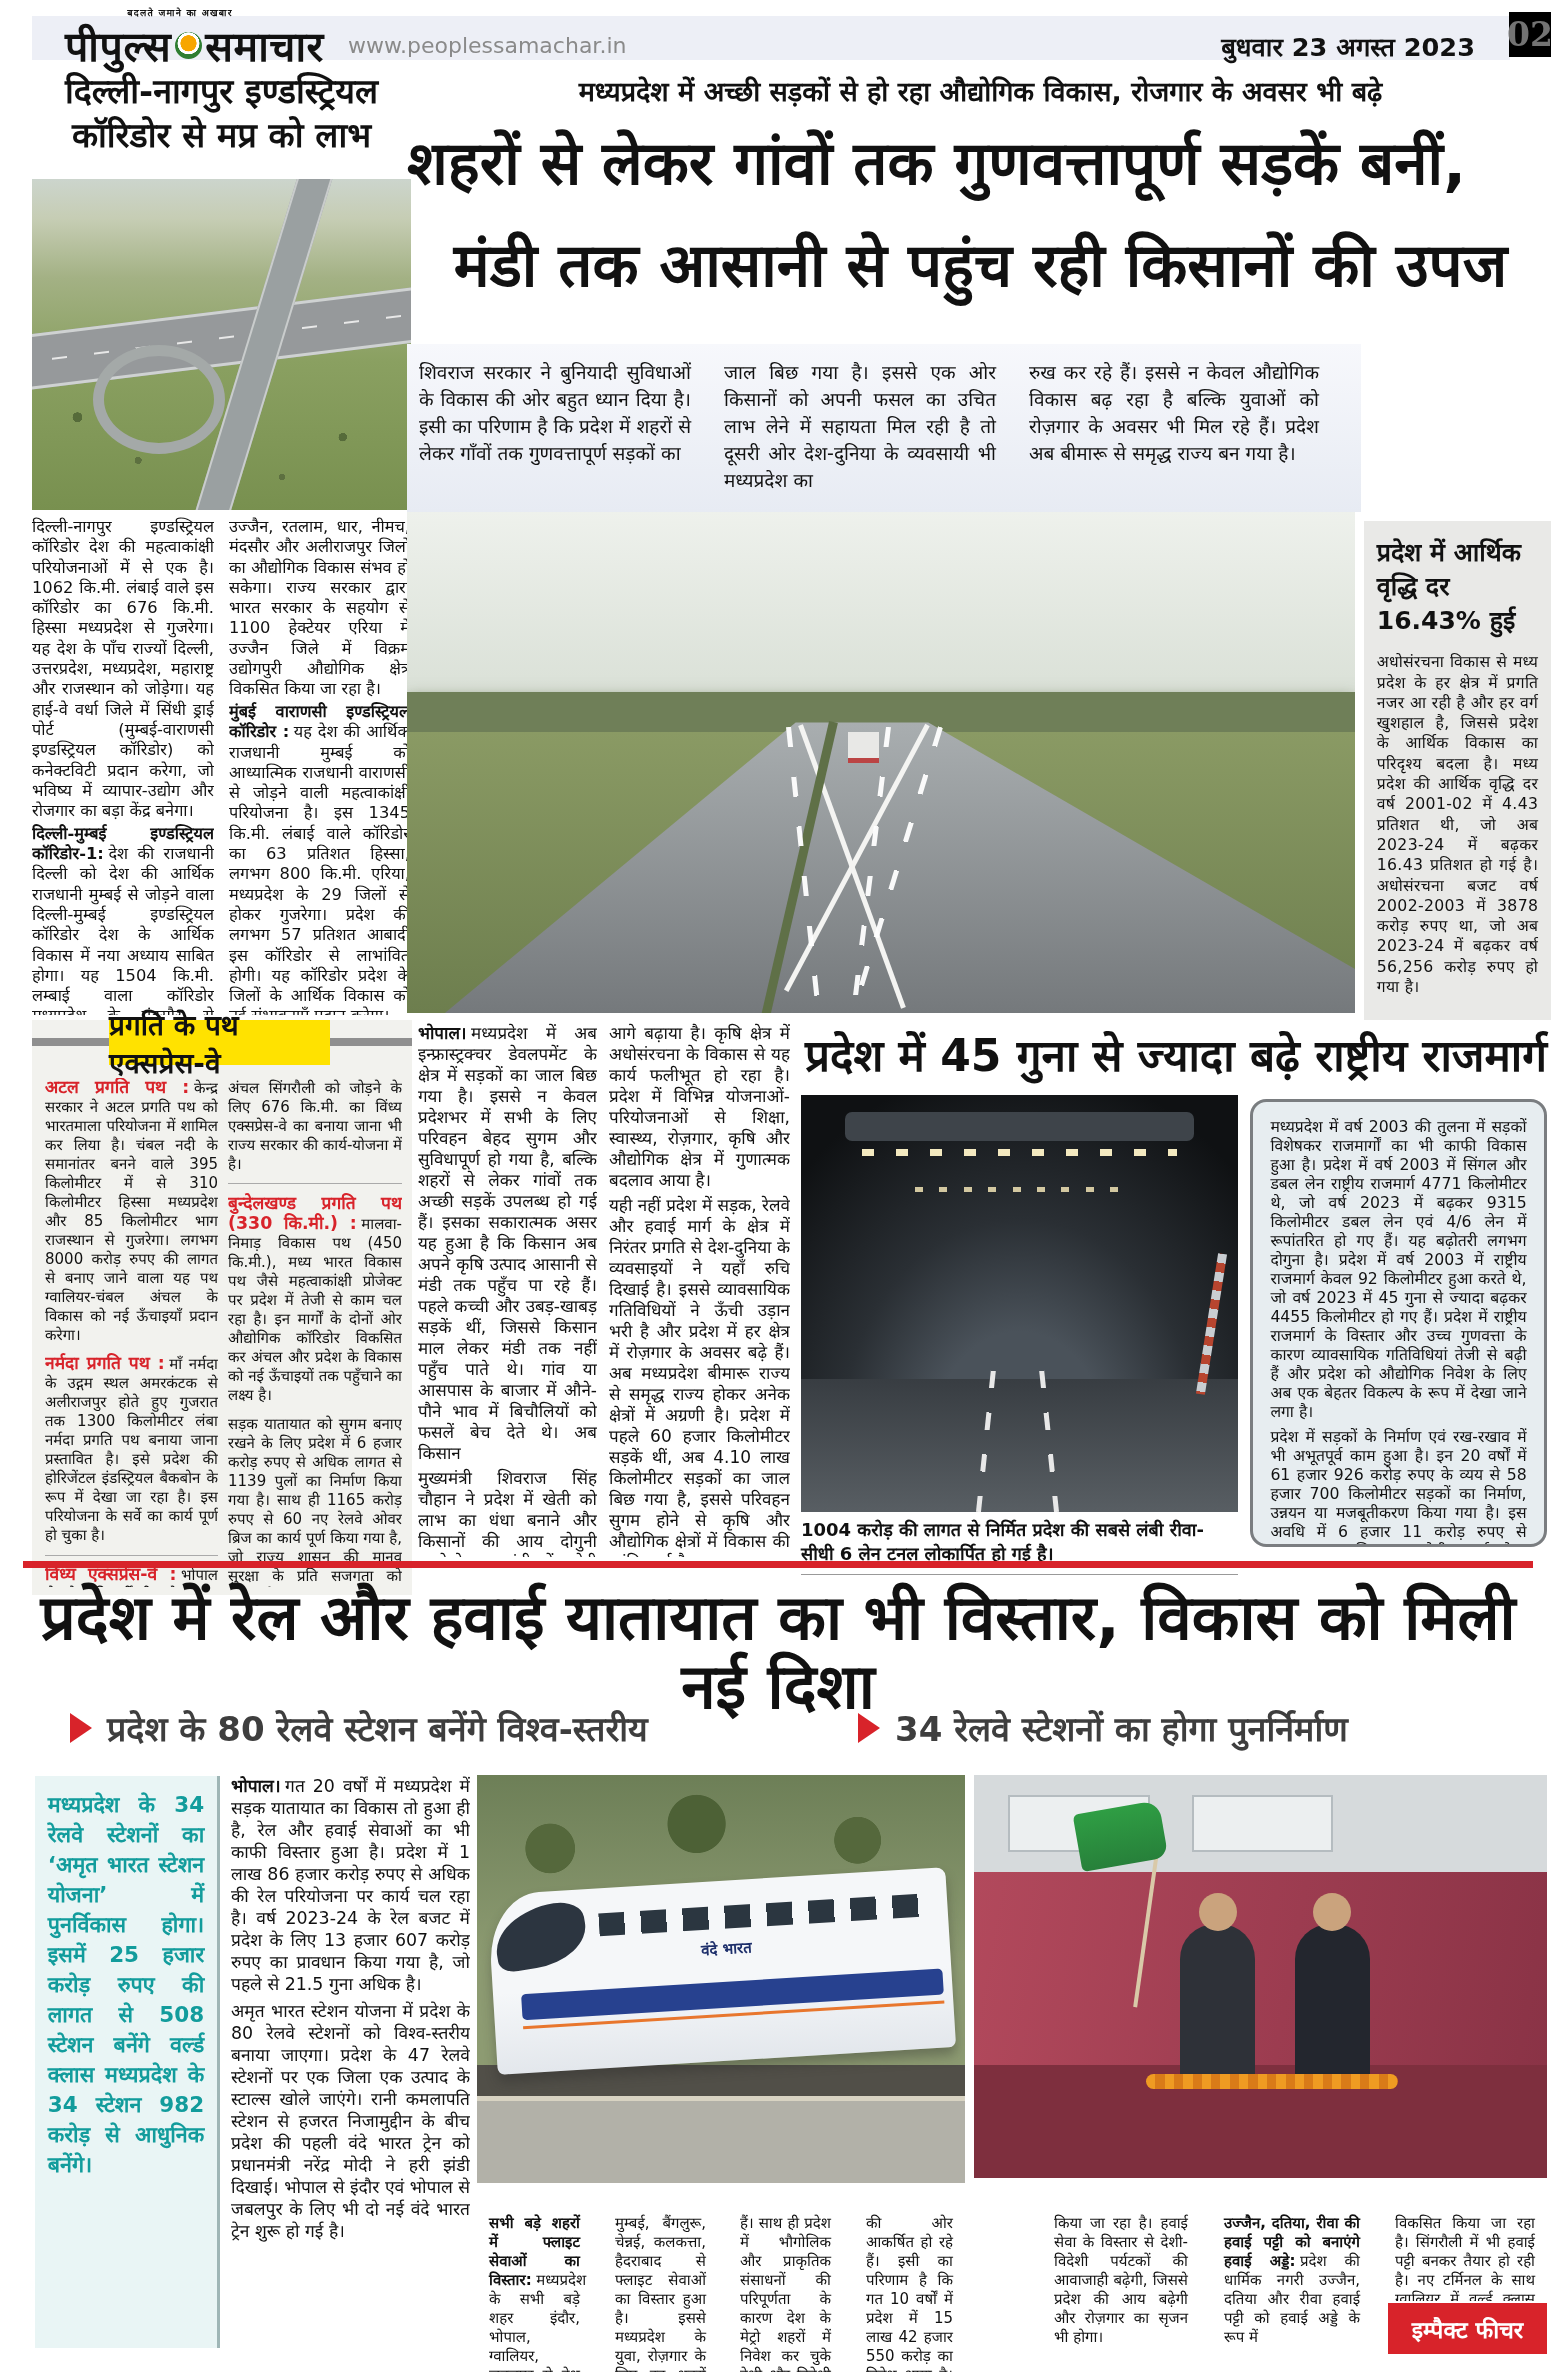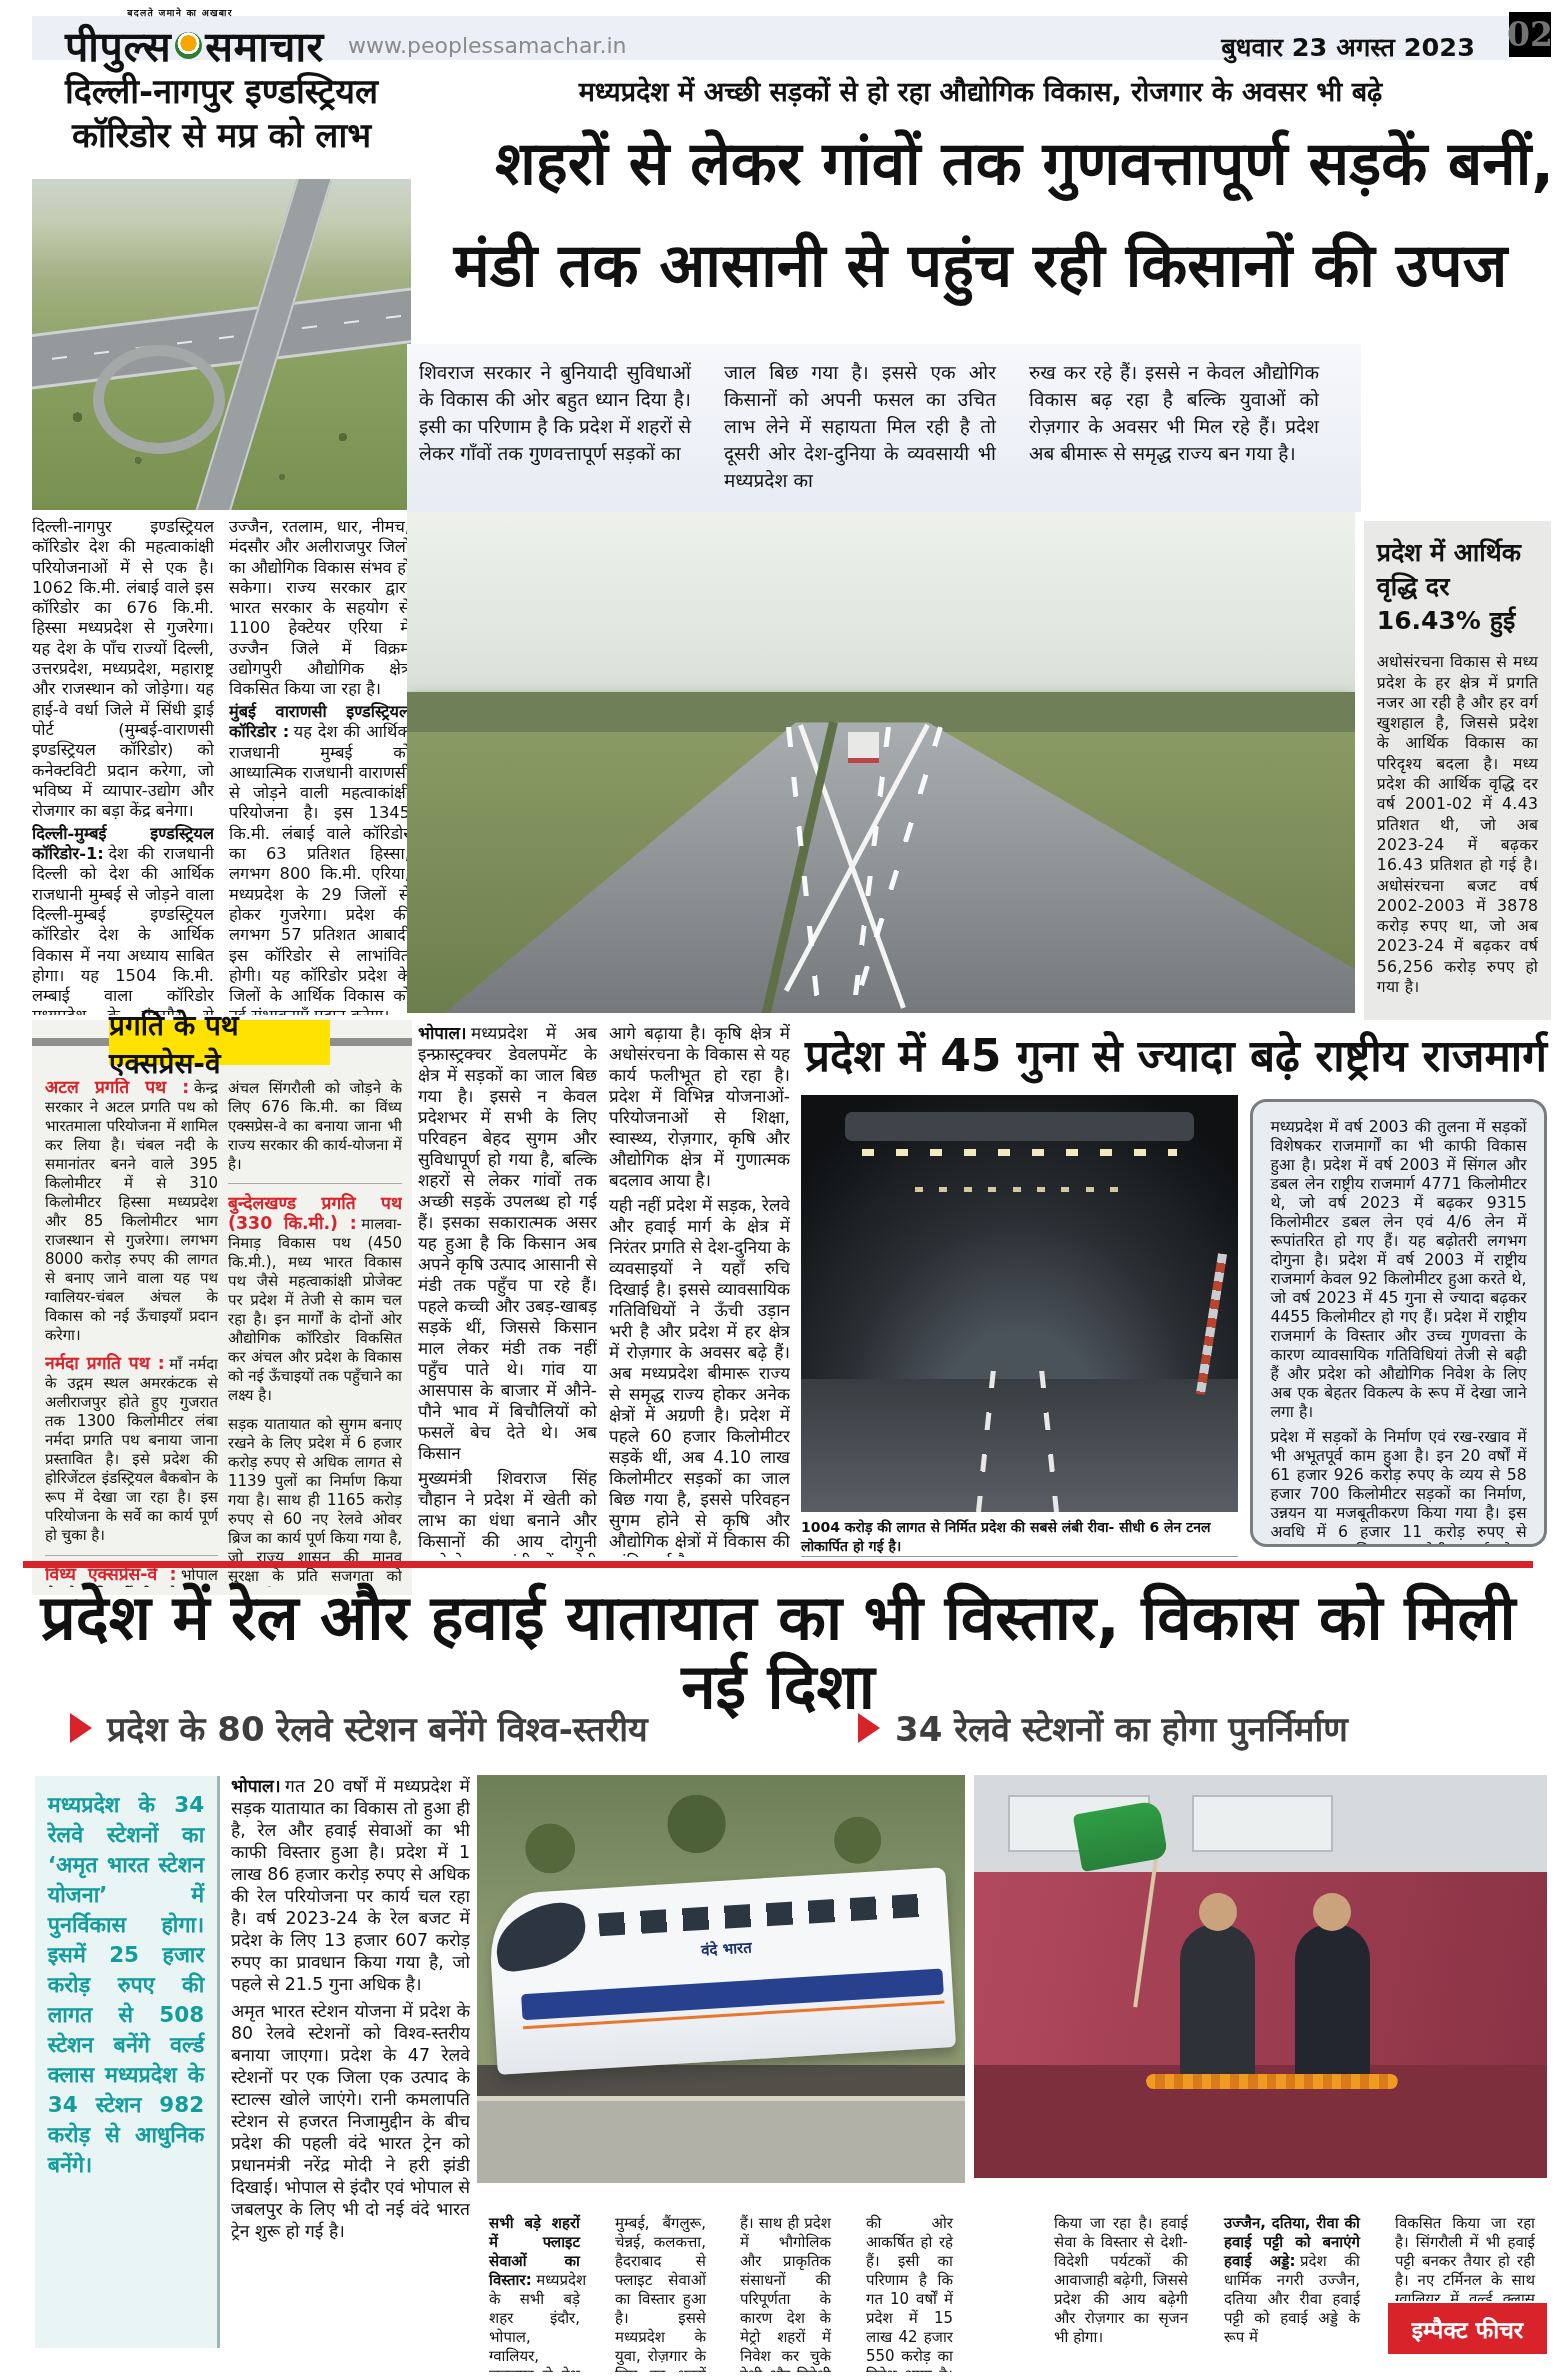--- a/index.html
+++ b/index.html
@@ -33,21 +33,21 @@
       radial-gradient(circle 5.2px at 66% 90%,#5d7040 60%,transparent 62%);}
   .pa-road-h{position:absolute;left:-6%;top:40%;width:112%;height:49px;background:#96999b;
       transform:rotate(-7deg);border-top:3.5px solid #cfd2d2;border-bottom:3.5px solid #cfd2d2;
       background-image:repeating-linear-gradient(90deg,#e8e8e8 0 15px,transparent 15px 42px);
       background-size:100% 2.3px;background-position:0 50%;background-repeat:no-repeat;}
   .pa-road-v{position:absolute;left:56%;top:-6%;width:30px;height:118%;background:#9aa0a1;transform:rotate(17deg);
       border-left:2.3px solid #c9cccc;border-right:2.3px solid #c9cccc;}
   .pa-loop{position:absolute;left:16%;top:50%;width:110px;height:87px;border:11.6px solid #a4a9a8;border-radius:50%;}
   
   .kicker{left:407px;top:72px;width:1147px;font-size:27px;font-weight:bold;text-align:center;}
-  .mhead1{left:407px;top:120px;width:1147px;font-size:60px;font-weight:bold;text-align:right;}
+  .mhead1{left:407px;top:120px;width:1147px;font-size:60px;font-weight:bold;text-align:left;}
   .mhead2{left:407px;top:222px;width:1147px;font-size:60px;font-weight:bold;text-align:center;}
   .intro-row{left:407px;top:344px;width:954px;height:168px;background:linear-gradient(180deg,#f7f8fc,#e7ebf3);}
   .icol{font-size:19px;line-height:27px;}
   .ic1{left:419px;top:359px;width:272px;height:142px;}
   .ic2{left:724px;top:359px;width:272px;height:142px;}
   .ic3{left:1029px;top:359px;width:290px;height:142px;}
   .photo-highway{left:407px;top:512px;width:948px;height:501px;overflow:hidden;background:#7c8c58;}
   .ph-sky{position:absolute;left:0;top:0;width:100%;height:42%;background:linear-gradient(180deg,#eef1ec,#d7ded4);}
   .ph-trees{position:absolute;left:0;top:36%;width:100%;height:9%;background:#6f7f58;
       box-shadow:0 5.8px 14px rgba(90,105,70,.8);}
@@ -99,22 +99,22 @@
       background:repeating-linear-gradient(90deg,rgba(255,244,200,.95) 0 11.6px,transparent 11.6px 34px);}
   .pt-lights2{position:absolute;left:26%;top:22%;width:48%;height:5.2px;
       background:repeating-linear-gradient(90deg,rgba(255,240,190,.8) 0 8.1px,transparent 8.1px 24.4px);}
   .pt-road{position:absolute;left:0;bottom:0;width:100%;height:32%;background:linear-gradient(180deg,#383d42,#585e63);}
   .pt-dash{position:absolute;bottom:0;width:5.2px;height:34%;transform-origin:bottom center;
       background:repeating-linear-gradient(180deg,#e8e8e8 0 17.4px,transparent 17.4px 42px);}
   .pt-da{left:40%;transform:rotate(6deg);}
   .pt-db{left:58%;transform:rotate(-6deg);}
   .pt-curb{position:absolute;right:5%;bottom:28%;width:9.3px;height:34%;transform:rotate(9deg);
       background:repeating-linear-gradient(180deg,#c9cdd1 0 9.3px,#b7452f 9.3px 18.6px);}
-  .tunnel-cap{left:801px;top:1518px;width:437px;font-size:14px;font-weight:bold;line-height:1.35;
-      border-bottom:1.2px solid #999;}
+  .tunnel-cap{left:801px;top:1518px;width:437px;font-size:18px;font-weight:bold;line-height:1.35;
+      border-bottom:1.2px solid #999;padding-bottom:7px;}
   .hw-box{left:1250px;top:1099px;width:297px;height:448px;box-sizing:border-box;background:#e7edf0;
       border:3.5px solid #7a7d80;border-radius:16.3px;padding:15px 17.4px;font-size:15.7px;line-height:19px;overflow:hidden;}
   .hw-box p{margin:0 0 5.8px 0;}
   .redline{left:23px;top:1561px;width:1510px;height:7px;background:#d8232a;}
   
   .rail-head{left:32px;top:1583px;width:1492px;font-size:62px;font-weight:bold;text-align:center;line-height:1.12;}
   .bullet{top:1705px;display:flex;align-items:center;gap:15px;}
   .b1{left:70px;}
   .b2{left:858px;text-align:right;}
   .tri{width:0;height:0;border-top:15px solid transparent;border-bottom:15px solid transparent;border-left:22px solid #d8232a;}

